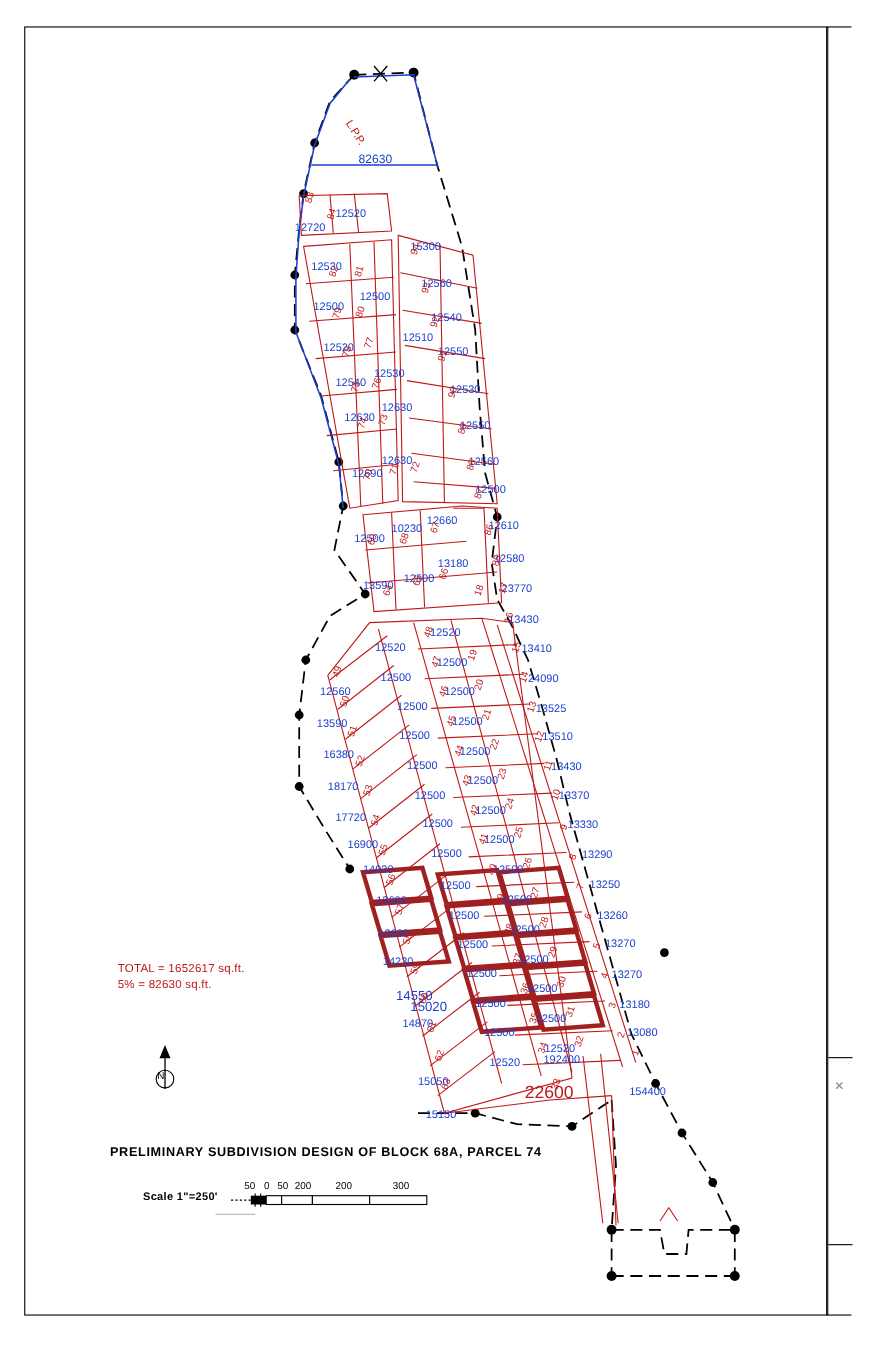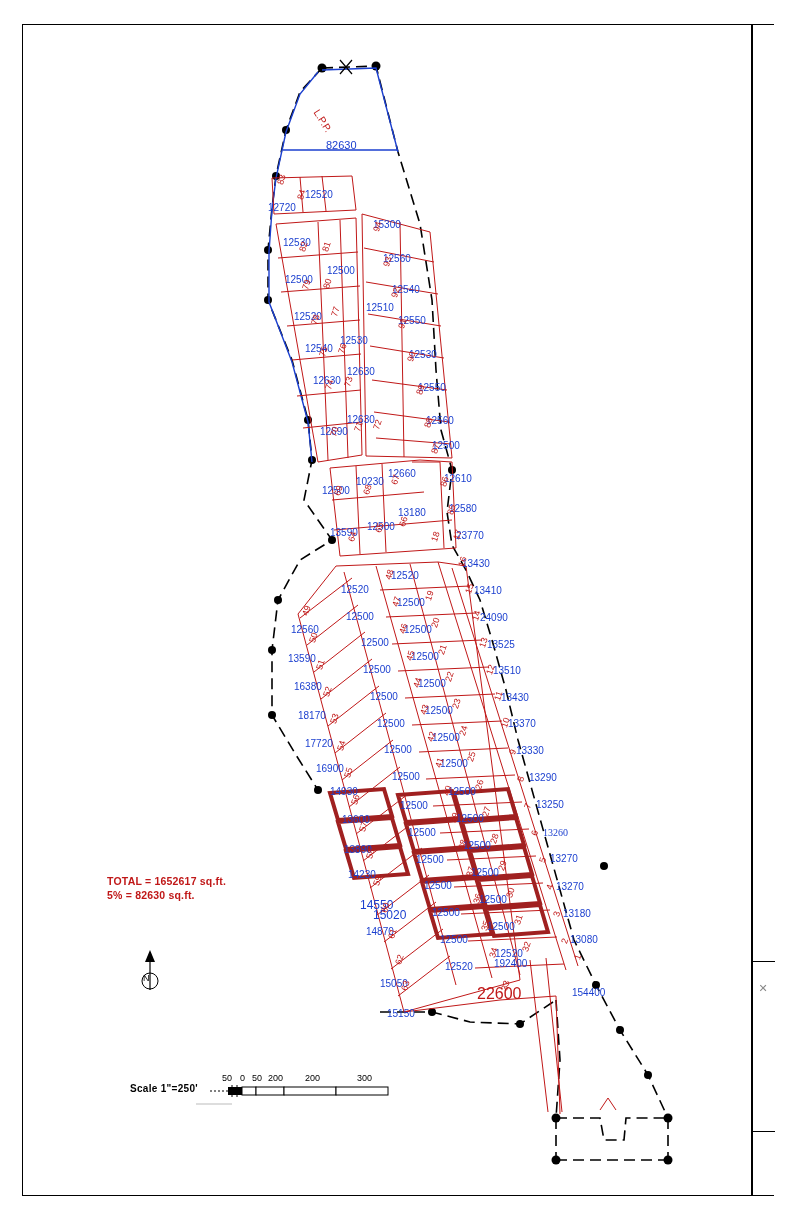--- a/index.html
+++ b/index.html
@@ -82,21 +82,21 @@
     font-weight: bold;
     color: #000;
     letter-spacing: .3px;
   }
   .totalblock {
     position: absolute;
     left: 107px; top: 874px;
     font-size: 10.5px;
     color: #c01818;
     line-height: 14px;
-    font-weight: bold;
+    font-weight: normal;
     letter-spacing: .2px;
   }
   .northlabel {
     position: absolute;
     left: 143px; top: 973px;
     font-size: 9px;
     color: #000;
   }
   .barnum {
     position: absolute;
@@ -258,20 +258,21 @@
   <div class="lbl blue" style="left:326px; top:140px; font-size:11px;">82630</div>
 
   <div class="lbl blue" style="left:268px; top:203px; font-size:10px;">12720</div>
 
   <div class="lbl blue" style="left:494px; top:959px; font-size:10px;">192400</div>
 
   <div class="lbl blue" style="left:572px; top:988px; font-size:10px;">154400</div>
 
   <div class="lbl red" style="left:477px; top:986px; font-size:16px;">22600</div>
 
+  <div class="title">PRELIMINARY  SUBDIVISION  DESIGN  OF  BLOCK 68A, PARCEL 74</div>
   <div class="scalelabel">Scale 1"=250'</div>
 
   <div class="totalblock">
     <div>TOTAL  =  1652617  sq.ft.</div>
     <div>5%  =  82630  sq.ft.</div>
   </div>
 
   <div class="northlabel">N</div>
 
   <div class="barnum" style="left:222px; top:1073px;">50</div>
@@ -359,21 +360,21 @@
       <div class="lbl blue" style="left: 462px; top: 559px; font-size: 10px;">13430</div>
       <div class="lbl blue" style="left: 474px; top: 586px; font-size: 10px;">13410</div>
       <div class="lbl blue" style="left: 480px; top: 613px; font-size: 10px;">24090</div>
       <div class="lbl blue" style="left: 487px; top: 640px; font-size: 10px;">13525</div>
       <div class="lbl blue" style="left: 493px; top: 666px; font-size: 10px;">13510</div>
       <div class="lbl blue" style="left: 501px; top: 693px; font-size: 10px;">13430</div>
       <div class="lbl blue" style="left: 508px; top: 719px; font-size: 10px;">13370</div>
       <div class="lbl blue" style="left: 516px; top: 746px; font-size: 10px;">13330</div>
       <div class="lbl blue" style="left: 529px; top: 773px; font-size: 10px;">13290</div>
       <div class="lbl blue" style="left: 536px; top: 800px; font-size: 10px;">13250</div>
-      <div class="lbl blue" style="left: 543px; top: 828px; font-size: 10px; font-family: Liberation Serif, serif;">13260</div>
+      <div class="lbl blue" style="left: 543px; top: 828px; font-size: 10px;">13260</div>
       <div class="lbl blue" style="left: 550px; top: 854px; font-size: 10px;">13270</div>
       <div class="lbl blue" style="left: 556px; top: 882px; font-size: 10px;">13270</div>
       <div class="lbl blue" style="left: 563px; top: 909px; font-size: 10px;">13180</div>
       <div class="lbl blue" style="left: 570px; top: 935px; font-size: 10px;">13080</div>
       <div class="lbl red rot" style="left: 296px; top: 198px; font-size: 9px; transform: rotate(-72deg);">84</div>
       <div class="lbl red rot" style="left: 276px; top: 183px; font-size: 9px; transform: rotate(-72deg);">83</div>
       <div class="lbl red rot" style="left: 298px; top: 250px; font-size: 9px; transform: rotate(-72deg);">82</div>
       <div class="lbl red rot" style="left: 321px; top: 250px; font-size: 9px; transform: rotate(-72deg);">81</div>
       <div class="lbl red rot" style="left: 322px; top: 287px; font-size: 9px; transform: rotate(-72deg);">80</div>
       <div class="lbl red rot" style="left: 301px; top: 288px; font-size: 9px; transform: rotate(-72deg);">79</div>

